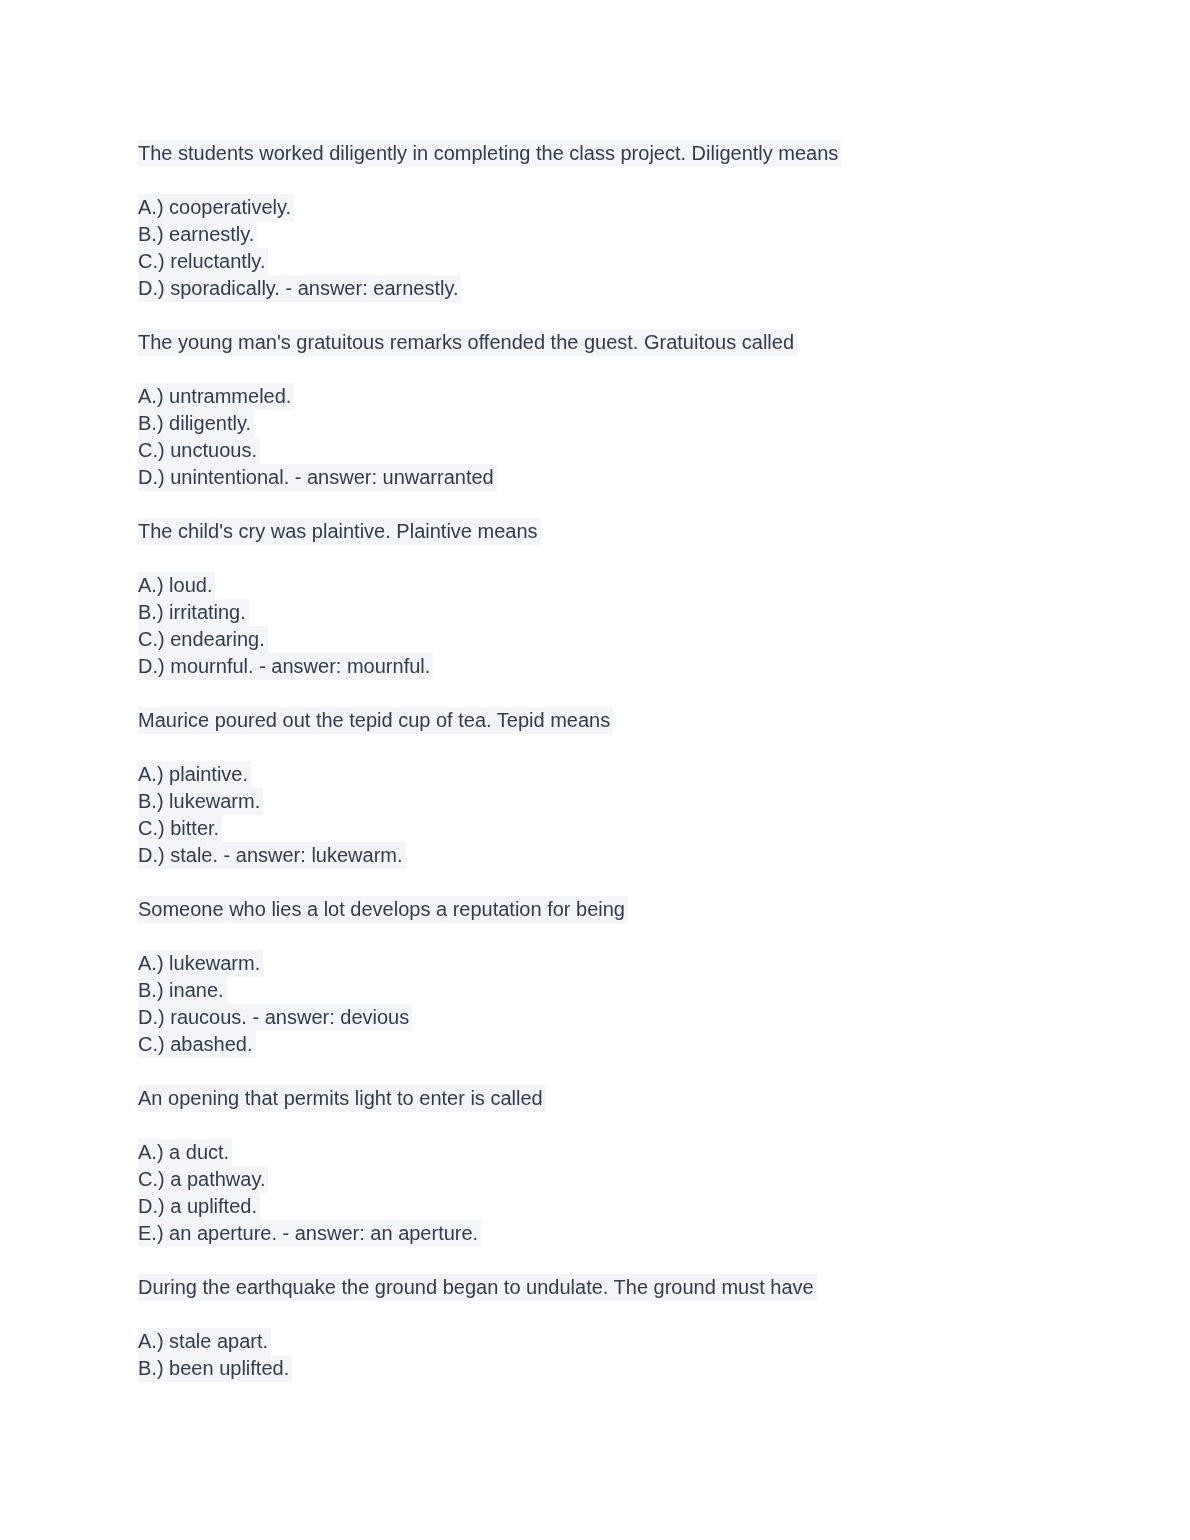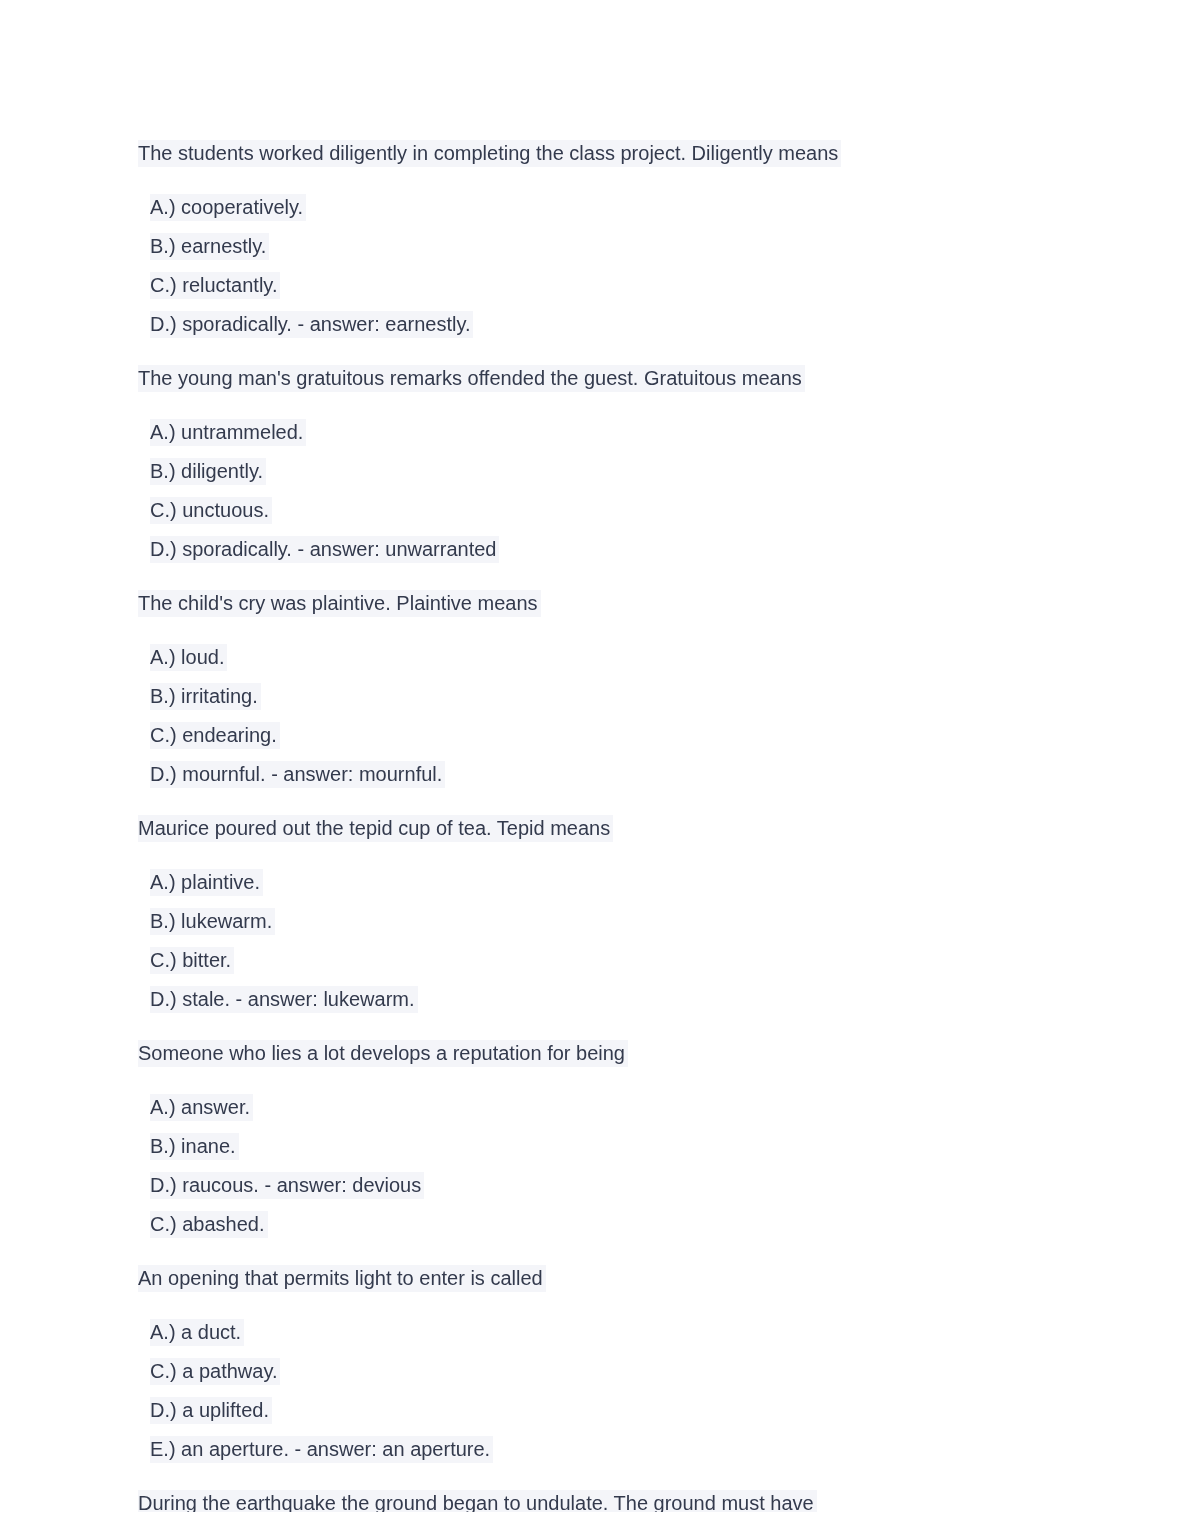--- a/index.html
+++ b/index.html
@@ -14,67 +14,67 @@
     background: var(--page-bg, #ffffff);
     padding: 140px 90px 0 138px;
     font-family: "Liberation Sans", sans-serif;
     font-size: 20px;
     line-height: 27px;
     color: var(--text-color, #333a4d);
     overflow: hidden;
   }
   .question { margin: 0 0 27px 0; }
   .prompt-line { margin: 0 0 27px 0; }
-  .option-line { margin: 12px; }
+  .option-line { margin: 0; }
   p { margin: 0; }
   .hl {
     background: var(--highlight-color, #f4f5f9);
     padding: 2px 3px 3px 0;
   }
 </style>
 </head>
 <body>
 
 <div class="page">
 
   <section class="question">
     <p class="prompt-line"><span class="hl">The students worked diligently in completing the class project. Diligently means</span></p>
     <p class="option-line"><span class="hl">A.) cooperatively.</span></p>
     <p class="option-line"><span class="hl">B.) earnestly.</span></p>
     <p class="option-line"><span class="hl">C.) reluctantly.</span></p>
     <p class="option-line"><span class="hl">D.) sporadically. - answer: earnestly.</span></p>
   </section>
 
   <section class="question">
-    <p class="prompt-line"><span class="hl">The young man's gratuitous remarks offended the guest. Gratuitous means</span></p>
+    <p class="prompt-line"><span class="hl">The young man's gratuitous remarks offended the guest. Gratuitous called</span></p>
     <p class="option-line"><span class="hl">A.) untrammeled.</span></p>
     <p class="option-line"><span class="hl">B.) diligently.</span></p>
     <p class="option-line"><span class="hl">C.) unctuous.</span></p>
-    <p class="option-line"><span class="hl">D.) sporadically. - answer: unwarranted</span></p>
+    <p class="option-line"><span class="hl">D.) unintentional. - answer: unwarranted</span></p>
   </section>
 
   <section class="question">
     <p class="prompt-line"><span class="hl">The child's cry was plaintive. Plaintive means</span></p>
     <p class="option-line"><span class="hl">A.) loud.</span></p>
     <p class="option-line"><span class="hl">B.) irritating.</span></p>
     <p class="option-line"><span class="hl">C.) endearing.</span></p>
     <p class="option-line"><span class="hl">D.) mournful. - answer: mournful.</span></p>
   </section>
 
   <section class="question">
     <p class="prompt-line"><span class="hl">Maurice poured out the tepid cup of tea. Tepid means</span></p>
     <p class="option-line"><span class="hl">A.) plaintive.</span></p>
     <p class="option-line"><span class="hl">B.) lukewarm.</span></p>
     <p class="option-line"><span class="hl">C.) bitter.</span></p>
     <p class="option-line"><span class="hl">D.) stale. - answer: lukewarm.</span></p>
   </section>
 
   <section class="question">
     <p class="prompt-line"><span class="hl">Someone who lies a lot develops a reputation for being</span></p>
-    <p class="option-line"><span class="hl">A.) answer.</span></p>
+    <p class="option-line"><span class="hl">A.) lukewarm.</span></p>
     <p class="option-line"><span class="hl">B.) inane.</span></p>
     <p class="option-line"><span class="hl">D.) raucous. - answer: devious</span></p>
     <p class="option-line"><span class="hl">C.) abashed.</span></p>
   </section>
 
   <section class="question">
     <p class="prompt-line"><span class="hl">An opening that permits light to enter is called</span></p>
     <p class="option-line"><span class="hl">A.) a duct.</span></p>
     <p class="option-line"><span class="hl">C.) a pathway.</span></p>
     <p class="option-line"><span class="hl">D.) a uplifted.</span></p>

